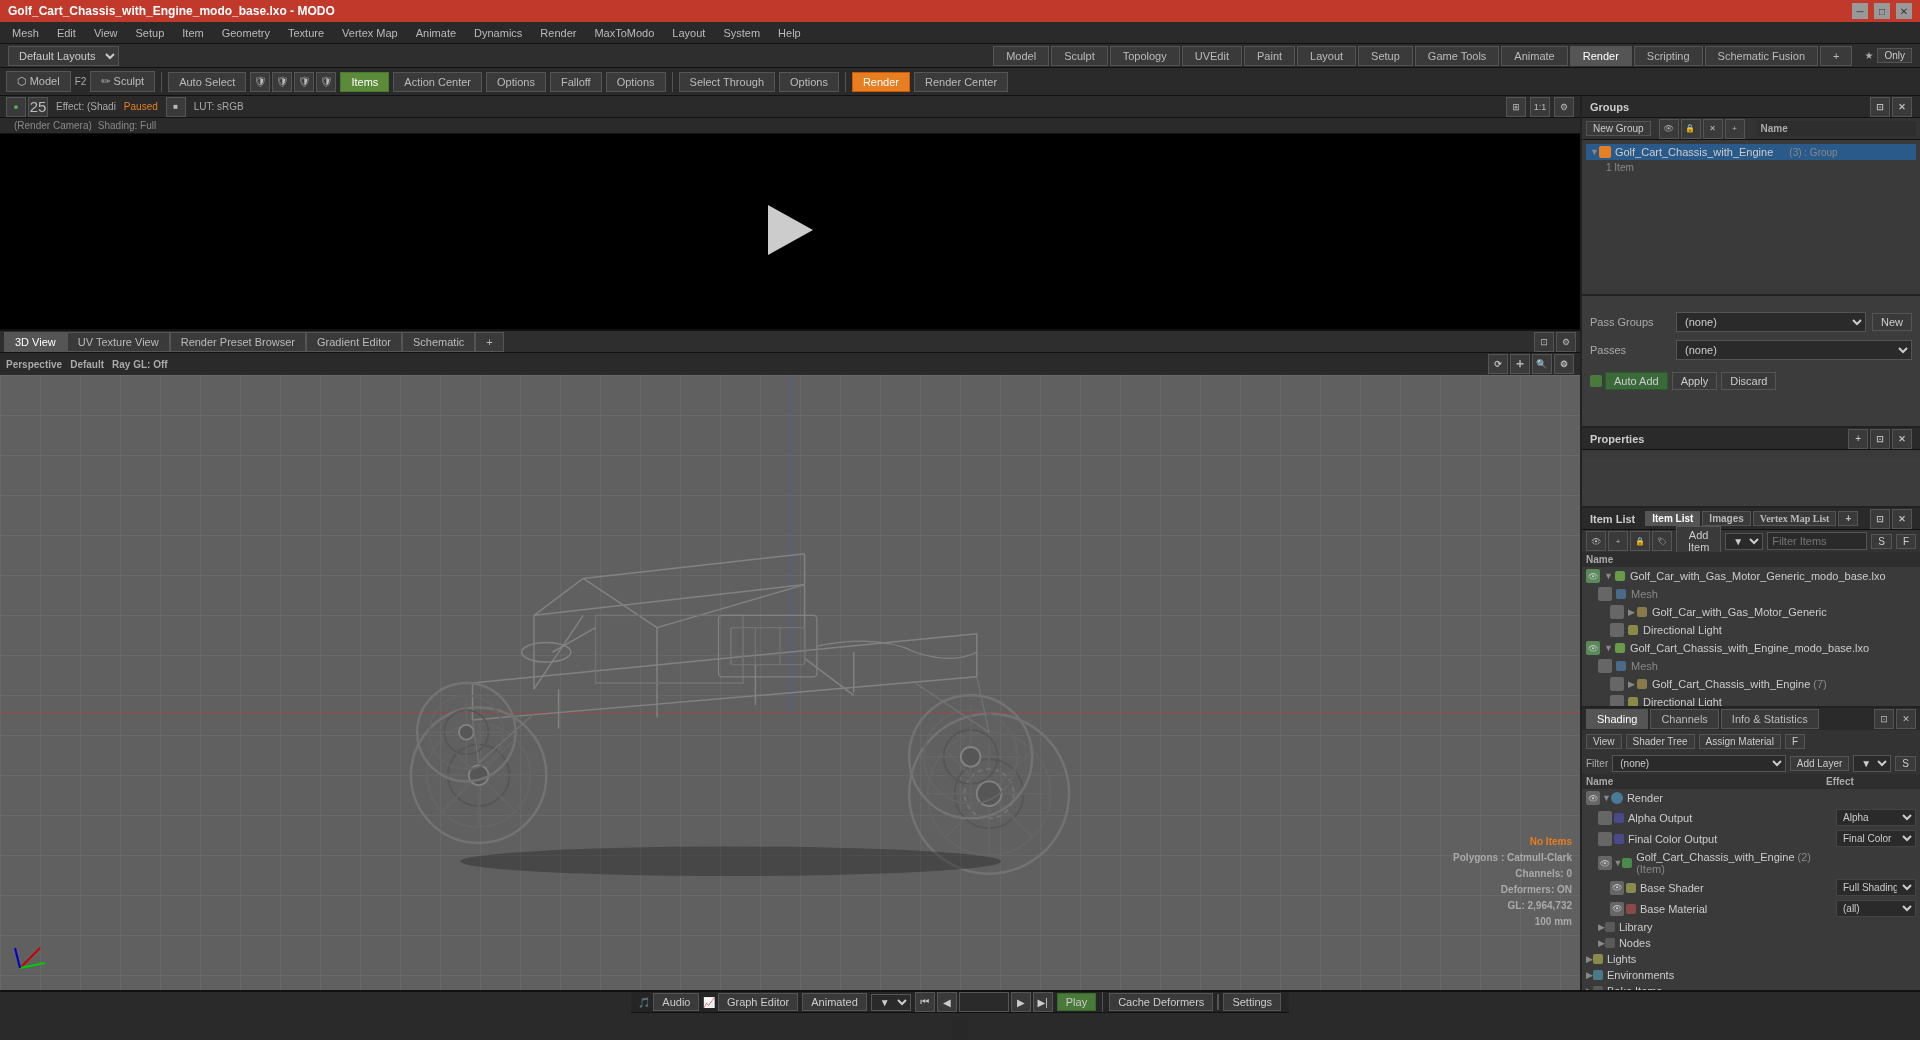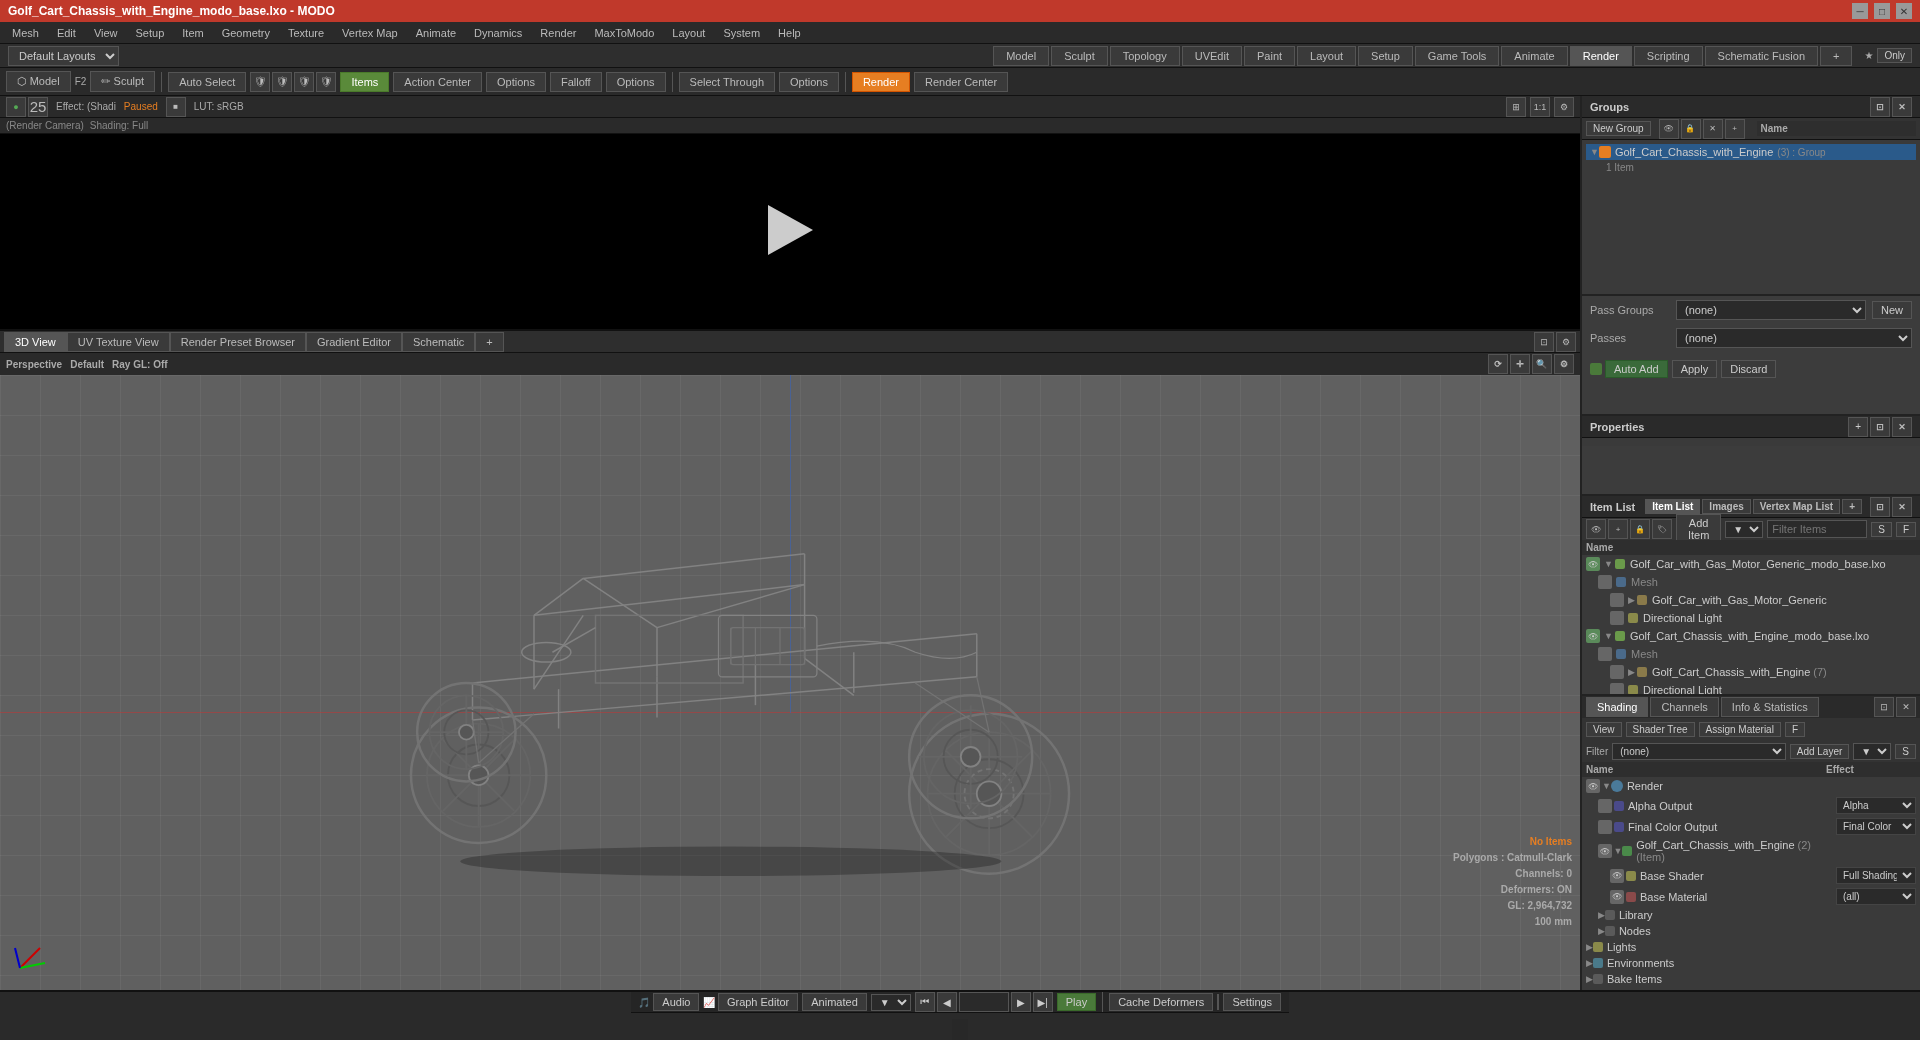--- a/index.html
+++ b/index.html
@@ -295,31 +295,32 @@
       padding: 4px;
     }
     .tree-item {
       display: flex;
       align-items: center;
       padding: 2px 4px;
       cursor: pointer;
       font-size: 11px;
     }
     .tree-item.selected { background: #2a5a8a; }
-    .item-sub-count { color: #888; font-size: 10px; margin-left: 4px; }
+    .item-sub-count { color: #888; font-size: 10px; margin-left: 16px; }
 
     
     #pass-groups-panel {
       height: 120px;
       border-bottom: 2px solid #222;
       background: #3c3c3c;
       padding: 4px 8px;
       display: flex;
       flex-direction: column;
       gap: 4px;
+      margin-top: 12px;
     }
     .pass-select {
       flex: 1;
       background: #2a2a2a;
       border: 1px solid #555;
       color: #ccc;
       padding: 2px 4px;
       font-size: 11px;
     }
     .pass-btn {
@@ -624,21 +625,21 @@
         <span style="color:#aaa; font-size:10px;">Effect: (Shadi</span>
         <span style="color:#e67e22; font-size:10px;">Paused</span>
         <div class="toolbar-icon-btn" style="font-size:8px;">■</div>
         <span style="color:#aaa; font-size:10px;">LUT: sRGB</span>
         <div style="margin-left:auto; display:flex; gap:4px;">
           <div class="toolbar-icon-btn" style="font-size:9px;">⊞</div>
           <div class="toolbar-icon-btn" style="font-size:9px;">1:1</div>
           <div class="toolbar-icon-btn" style="font-size:9px;">⚙</div>
         </div>
       </div>
-      <div style="display:flex; gap:6px; padding: 2px 6px; background:#2a2a2a; border-bottom:1px solid #111;">
+      <div style="display:flex; gap:6px; padding: 2px 14px; background:#2a2a2a; border-bottom:1px solid #111;">
         <span style="color:#888; font-size:10px;">(Render Camera)</span>
         <span style="color:#888; font-size:10px;">Shading: Full</span>
       </div>
       <div class="render-canvas">
         <div class="play-triangle"></div>
       </div>
     </div>
 
     <div id="viewport-tabs">
       <div class="vp-tab active">3D View</div>
@@ -862,21 +863,21 @@
       <div style="flex:1; background:#3a3a3a; padding:4px;">
       </div>
     </div>
 
     <div id="item-list-panel">
       <div class="panel-header">
         <div style="display:flex; gap:2px; align-items:center;">
           <span style="margin-right:8px;">Item List</span>
           <div class="vp-tab active" style="font-size:10px; padding:1px 6px;">Item List</div>
           <div class="vp-tab" style="font-size:10px; padding:1px 6px;">Images</div>
-          <div class="vp-tab" style="font-size:10px; padding:1px 6px;">Vertex Map List</div>
+          <div class="vp-tab" style="font-size:10px; padding:1px 6px;font-family:Liberation Serif, serif;">Vertex Map List</div>
           <div class="vp-tab" style="font-size:10px; padding:1px 6px;">+</div>
         </div>
         <div style="display:flex; gap:2px;">
           <div class="toolbar-icon-btn" style="font-size:9px;">⊡</div>
           <div class="toolbar-icon-btn" style="font-size:9px;">✕</div>
         </div>
       </div>
       <div class="item-list-toolbar">
         <div style="display:flex; gap:2px; align-items:center;">
           <div class="toolbar-icon-btn" style="font-size:8px;">👁</div>

